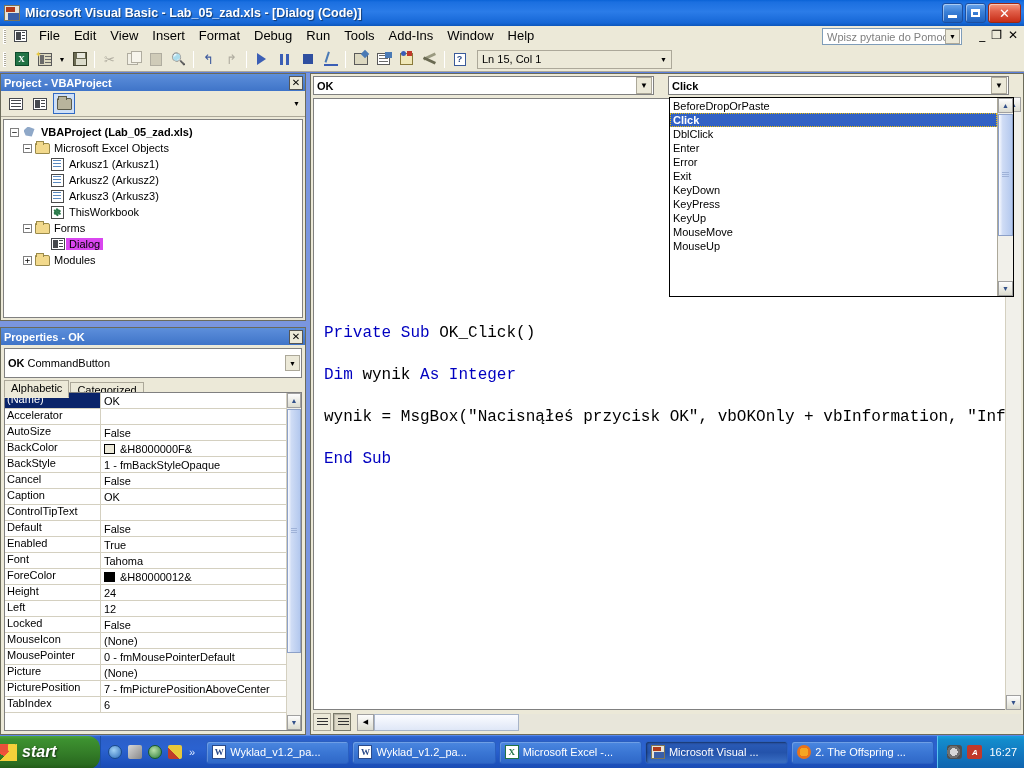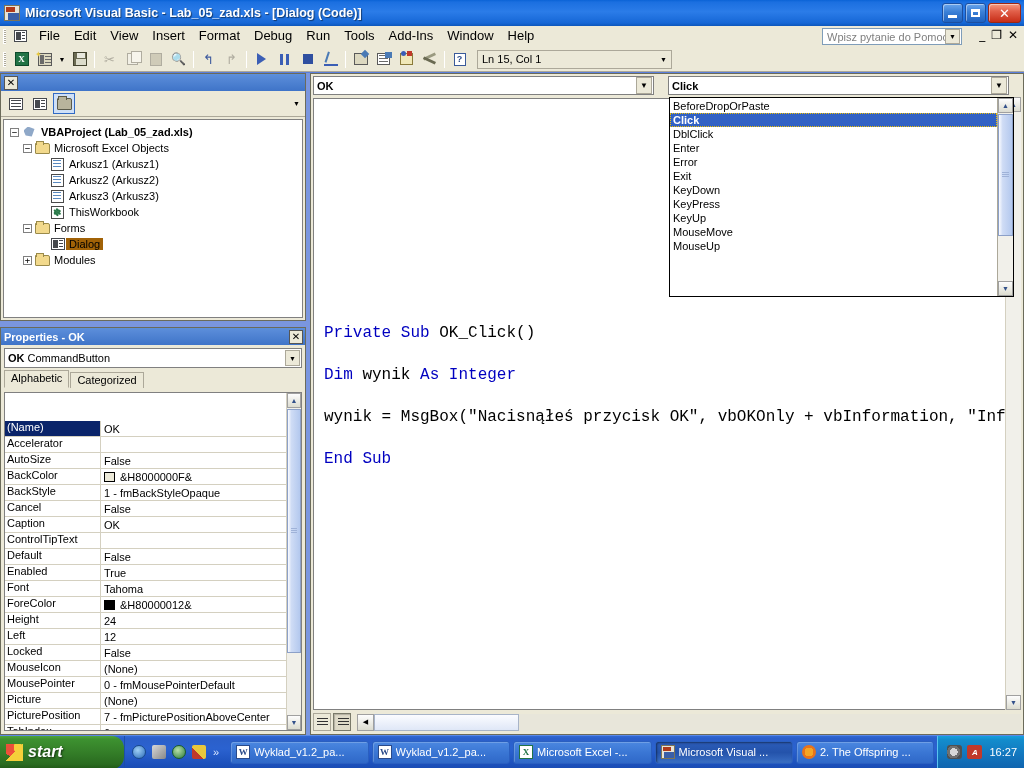--- a/index.html
+++ b/index.html
@@ -215,46 +215,46 @@
   .i-folder.plain { background:#f2d98c; }
   .i-sheet { width:13px;height:13px;background:#fff;border:1px solid #4a4a4a;position:relative; }
   .i-sheet:before{content:"";position:absolute;left:1px;top:1px;right:2px;bottom:1px;background:repeating-linear-gradient(to bottom,#5a8ac0 0 1px,#fff 1px 3px),repeating-linear-gradient(to right,#5a8ac0 0 1px,transparent 1px 4px);}
   .i-wb { width:13px;height:13px;background:#fff;border:1px solid #4a4a4a;position:relative; }
   .i-wb:before{content:"";position:absolute;left:1px;top:1px;width:8px;height:9px;color:#2a7a4a;font-size:9px;line-height:9px;content:"✽";}
   .i-form { width:14px;height:12px;background:#fff;border:1px solid #45484d;display:flex; }
   .i-form:before{content:"";width:5px;margin:1px;background:#45484d;}
   .i-form:after{content:"";flex:1;margin:1px 1px 1px 0;background:repeating-linear-gradient(to bottom,#45484d 0 1px,#fff 1px 3px);}
   .tlabel { padding: 0 3px; }
   .tlabel.bold { font-weight: bold; }
-  .tlabel.selected { background: #a16207; }
+  .tlabel.selected { background: #d946ef; }
 
   
   #props-panel { left: 0; top: 254px; width: 306px; bottom: 0; }
   #props-combo {
-    margin: 3px 3px 0; height: 20px; background: #fff;
+    margin: 3px 3px 0; height: 30px; background: #fff;
     border: 1px solid #808080; display: flex; align-items: center;
     font-size: 11px;
   }
   #props-combo .pc-text { flex: 1; padding-left: 3px; }
   #props-combo .pc-text b { font-weight: bold; }
   #props-combo .pc-arrow {
     width: 15px; height: 16px; background: #ece9d8; border: 1px solid #aca899;
     display: flex; align-items: center; justify-content: center; font-size: 7px; margin-right: 1px;
   }
   #props-tabs { display: flex; margin: 4px 0 0 3px; height: 16px; align-items: flex-end; }
   .ptab {
     padding: 1px 6px 2px; font-size: 11px; background: #ece9d8;
     border: 1px solid #aca899; border-bottom: none; margin-right: 1px; text-align: right;
   }
   .ptab.active { background: #ece9d8; border-bottom: 1px solid #ece9d8; padding-bottom: 3px; position: relative; z-index: 2; }
   #props-grid {
     position: absolute; left: 3px; right: 3px; top: 64px; bottom: 3px;
     border: 1px solid #808080; background: #fff; display: flex; overflow: hidden;
   }
-  .pg-rows { flex: 1; overflow: hidden; margin-top: 28px; }
+  .pg-rows { flex: 1; overflow: hidden; }
   .pg-row { display: flex; height: 16px; border-bottom: 1px solid #d4d0c0; font-size: 11px; }
   .pg-name { width: 96px; flex: none; padding-left: 2px; border-right: 1px solid #d4d0c0; overflow: hidden; white-space: nowrap; }
   .pg-val { flex: 1; padding-left: 3px; overflow: hidden; white-space: nowrap; display: flex; align-items: center; }
   .pg-row.sel .pg-name { background: #0a246a; color: #fff; }
   .color-chip { width: 11px; height: 10px; border: 1px solid #000; margin-right: 5px; flex: none; }
   .pg-scroll { width: 15px; flex: none; background: #f1f0ea; border-left: 1px solid #d4d0c0; position: relative; }
 
   
   .sb-arrow {
     height: 15px; background: linear-gradient(to bottom,#fdfdfd,#dcdcd0);
@@ -330,24 +330,24 @@
   }
 
   
   #taskbar {
     position: absolute; left: 0; bottom: 0; width: 1024px; height: 33px;
     background: linear-gradient(to bottom,#3168d5 0%,#2b5fc9 8%,#2b62d0 40%,#1c50bb 88%,#1a4cb4 100%);
     display: flex; align-items: center;
     border-top: 1px solid #5b8ae8;
   }
   #start-btn {
-    width: 124px; height: 33px; flex: none;
+    width: 100px; height: 33px; flex: none;
     background: linear-gradient(to bottom,#4fa53b 0%,#3d9130 10%,#358029 45%,#2a6b20 85%,#215817 100%);
     border-radius: 0 12px 12px 0;
-    display: flex; align-items: center; padding-left: 6px;
+    display: flex; align-items: center; 
     font-style: italic; font-weight: bold; color: #fff; font-size: 16px;
     text-shadow: 1px 1px 2px rgba(0,0,0,.6);
   }
   .flag {
     width: 17px; height: 17px; margin-right: 5px; flex:none;
     background:
       linear-gradient(135deg, transparent 48%, #f5d03a 48%) ,
       radial-gradient(circle at 30% 30%, #f0503a 0 40%, transparent 40%);
     position: relative;
   }
@@ -512,20 +512,21 @@
   <div class="tb-status">
     <span class="st-text">Ln 15, Col 1</span>
     <span class="st-arrow">▼</span>
   </div>
 </div>
 
 <div id="workspace">
 
   <div class="panel" id="project-panel">
     <div class="panel-title">
+      <span class="pt-text">Project - VBAProject</span>
       <span class="pt-close">✕</span>
     </div>
     <div id="proj-toolbar">
       <div class="pt-btn">
           <div class="icn-viewcode"></div>
         </div>
       <div class="pt-btn">
           <div class="icn-viewobject"></div>
         </div>
       <div class="pt-btn pressed">

